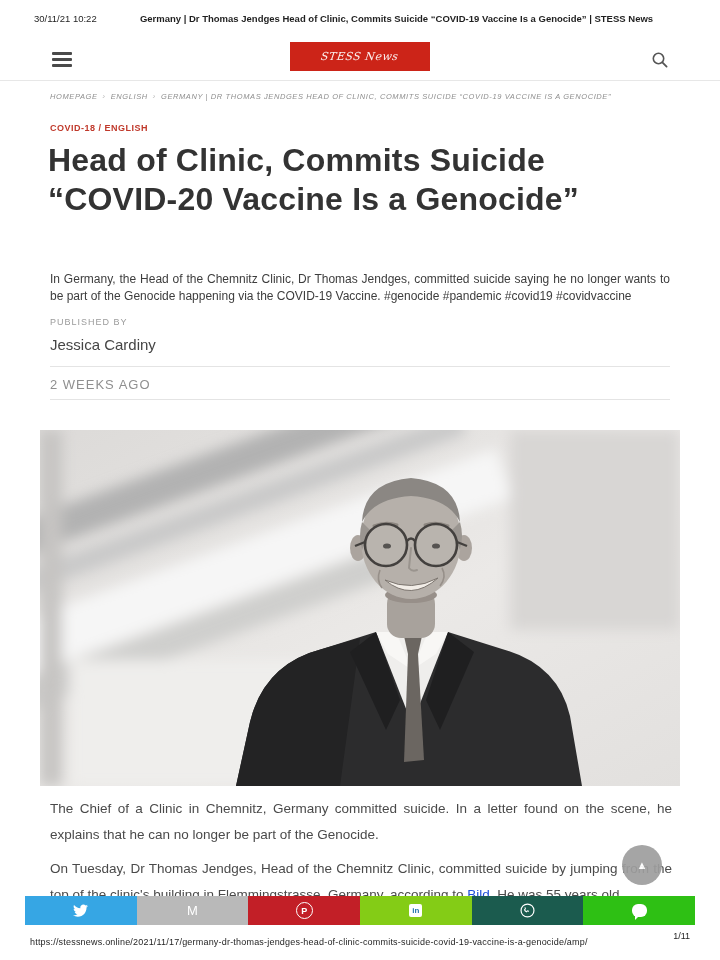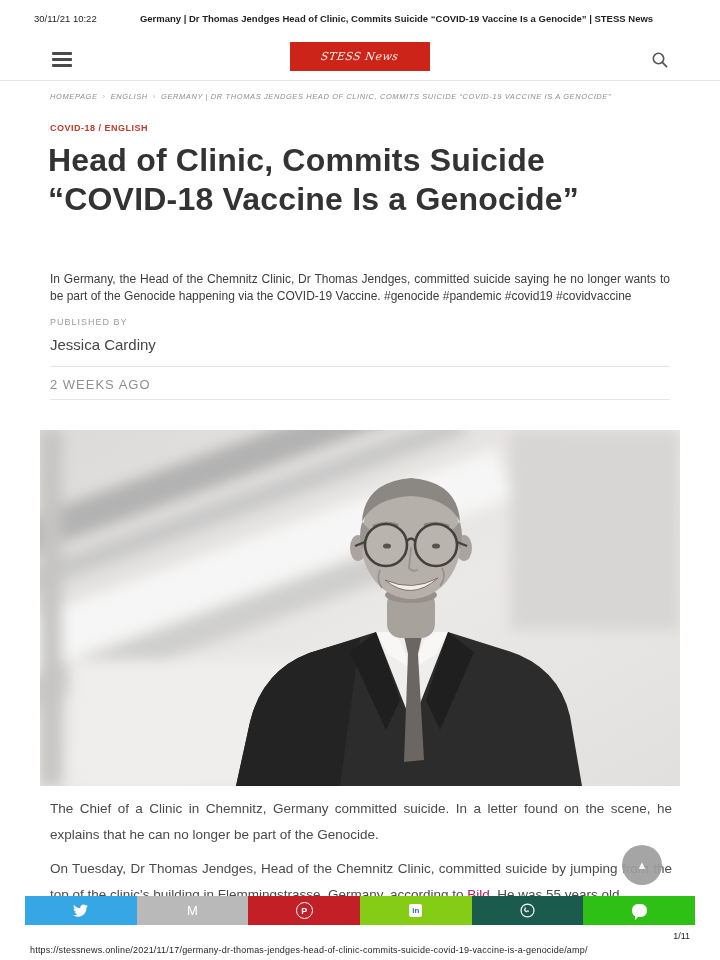--- a/index.html
+++ b/index.html
@@ -7,21 +7,21 @@
     width:720px;height:960px;background:#ffffff;position:relative;overflow:hidden;
     font-family:"Liberation Sans", sans-serif;color:#333;
   }
   .abs{position:absolute;}
 
   
   .print-header{top:12px;left:0;width:713px;height:16px;font-size:9.5px;color:#1f1f1f;}
   .ph-date{position:absolute;left:34px;top:1px;font-weight:400;}
   .ph-title{position:absolute;left:120px;right:40px;top:1px;text-align:center;font-weight:bold;font-size:9.5px;white-space:nowrap;overflow:hidden;}
   .print-footer{top:929px;left:0;width:720px;height:14px;font-size:9px;color:#1f1f1f;}
-  .pf-url{position:absolute;left:30px;top:16px;letter-spacing:.2px;}
+  .pf-url{position:absolute;left:30px;top:8px;letter-spacing:.2px;}
   .pf-page{position:absolute;right:30px;top:2px;}
 
   
   .site-header{top:40px;left:0;width:720px;height:40px;background:#fff;border-bottom:1px solid #e7e7e7;}
   .hamburger{position:absolute;left:52px;top:12px;width:20px;height:15px;display:flex;flex-direction:column;justify-content:space-between;cursor:pointer;}
   .hamburger div{height:2.6px;background:#4a4a4a;border-radius:1px;}
   .logo-box{position:absolute;left:290px;top:2px;width:140px;height:29px;background:#cc2418;display:flex;align-items:center;justify-content:center;cursor:pointer;}
   .logo-text{color:#fff;font-family:"DejaVu Serif", serif;font-style:italic;font-size:11px;letter-spacing:.5px;transform:skewX(-8deg);opacity:.92;}
   .search-btn{position:absolute;right:50px;top:10px;width:20px;height:20px;cursor:pointer;}
 
@@ -51,21 +51,21 @@
   .time-ago{top:377px;left:50px;font-size:13px;letter-spacing:1px;color:#8f8f8f;}
 
   
   .photo{top:430px;left:40px;width:640px;height:356px;overflow:hidden;background:#e4e2e0;}
   .photo svg{display:block;width:640px;height:356px;}
 
   
   .para{left:50px;width:622px;font-size:13.5px;line-height:26px;color:#4a4a4a;text-align:justify;}
   .para1{top:796px;}
   .para2{top:856px;}
-  .red-link{color:#be185d;text-decoration:none;cursor:pointer;margin-top:48px;}
+  .red-link{color:#1d4ed8;text-decoration:none;cursor:pointer;margin-top:48px;}
 
   
   .scroll-top{top:845px;left:622px;width:40px;height:40px;border-radius:50%;background:#9e9e9e;opacity:.92;
     display:flex;align-items:center;justify-content:center;color:#fff;font-size:11px;cursor:pointer;z-index:4;}
 
   
   .share-bar{top:896px;left:25px;width:670px;height:29px;display:flex;z-index:6;}
   .share-btn{flex:1;display:flex;align-items:center;justify-content:center;cursor:pointer;}
   .sb-twitter{background:#36a6e4;}
   .sb-gmail{background:#b9b9b9;}
@@ -107,21 +107,21 @@
 <div class="abs breadcrumb">
   <a>HOMEPAGE</a><span class="crumb-sep">›</span><a>ENGLISH</a><span class="crumb-sep">›</span><a>GERMANY | DR THOMAS JENDGES HEAD OF CLINIC, COMMITS SUICIDE “COVID-19 VACCINE IS A GENOCIDE”</a>
 </div>
 
 <div class="abs categories">
   <span>COVID-18</span><span class="cat-sep">/</span><span>ENGLISH</span>
 </div>
 
 <h1 class="abs headline" style="margin:0;">
   <span>Head of Clinic, Commits Suicide</span>
-  <span>“COVID-18 Vaccine Is a Genocide”</span>
+  <span>“COVID-20 Vaccine Is a Genocide”</span>
 </h1>
 
 <p class="abs excerpt" style="margin:0;">In Germany, the Head of the Chemnitz Clinic, Dr Thomas Jendges, committed suicide saying he no longer wants to be part of the Genocide happening via the COVID-19 Vaccine. #genocide #pandemic #covid19 #covidvaccine</p>
 
 <div class="abs pub-label">PUBLISHED BY</div>
 <div class="abs author">Jessica Cardiny</div>
 <div class="abs rule rule1"></div>
 <div class="abs time-ago">2 WEEKS AGO</div>
 <div class="abs rule rule2"></div>
 

